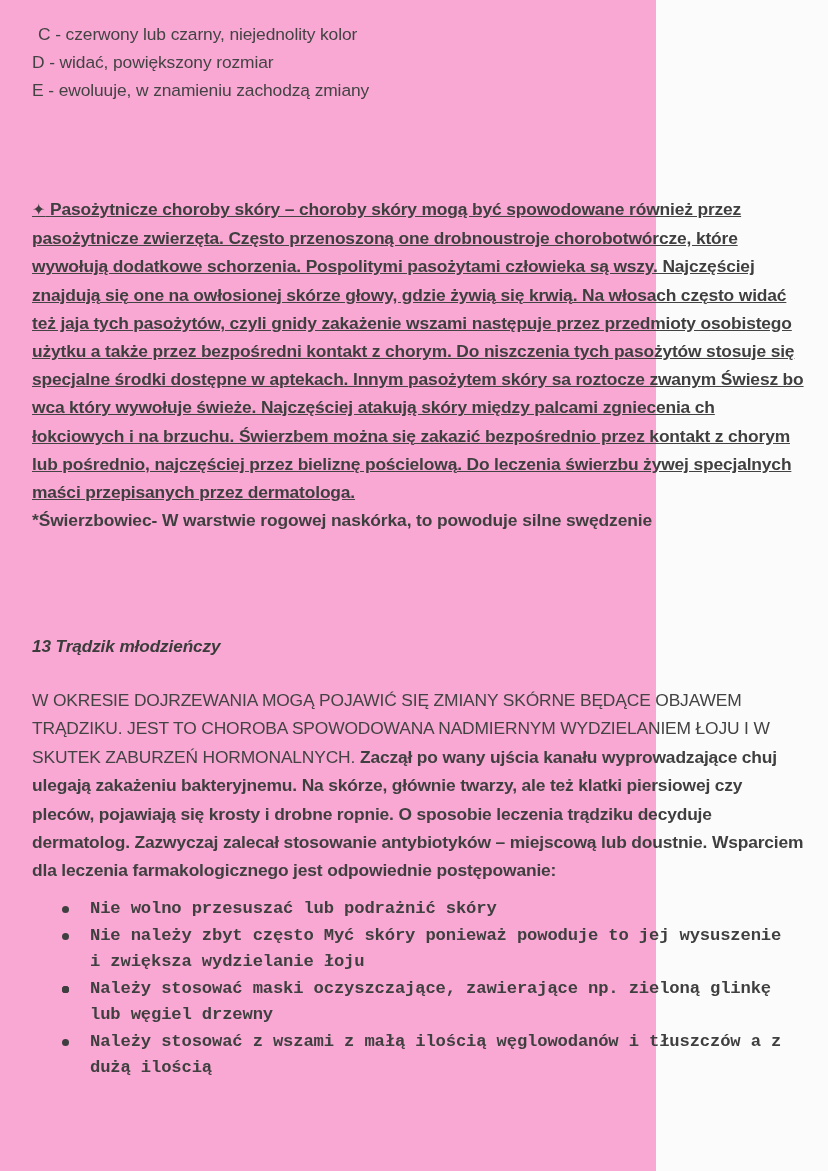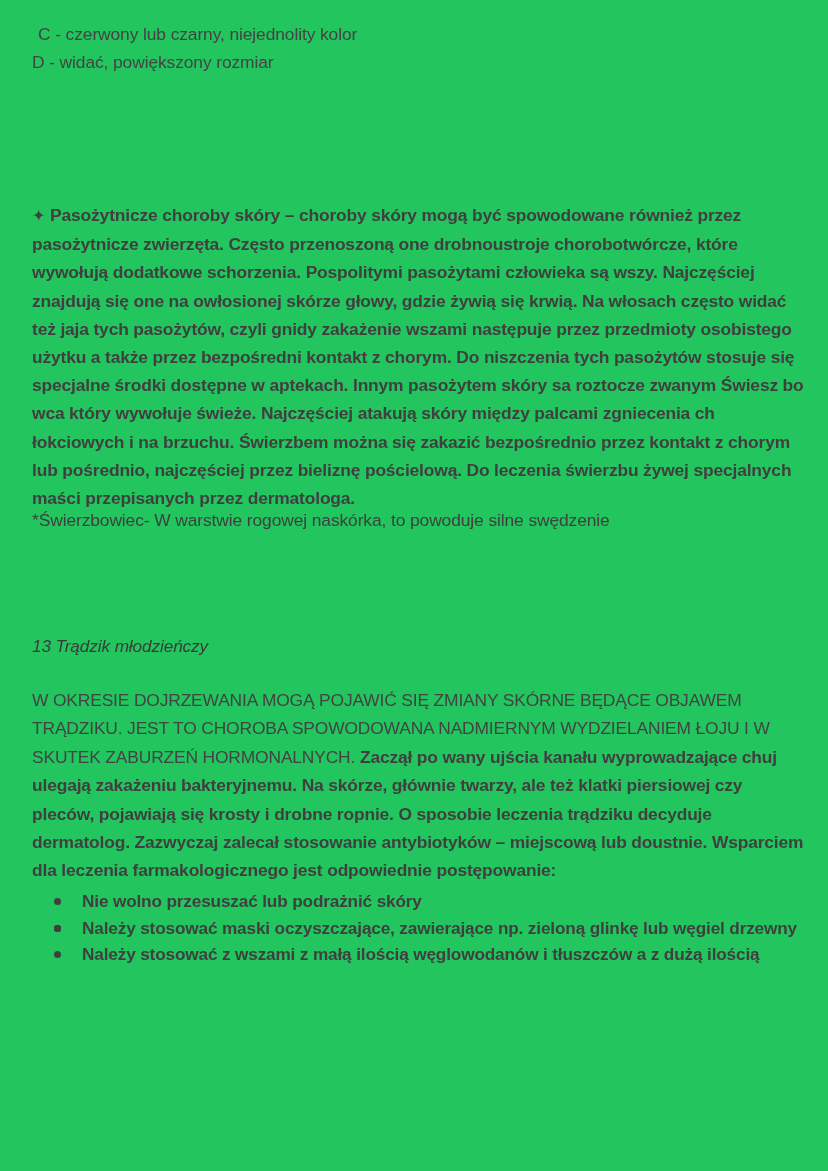--- a/index.html
+++ b/index.html
@@ -11,25 +11,25 @@
     width: 828px;
     height: 1171px;
     background: #fbfbfc;
     font-family: "Liberation Sans", "DejaVu Sans", sans-serif;
     color: #434343;
     overflow: hidden;
   }
 
   .page {
     position: relative;
-    width: 828px;
+    width: 656px;
     height: 1171px;
     box-sizing: border-box;
     padding: 7px;
-    background: #22c55e;
+    background: #f9a8d4;
   }
 
   
   .block {
     position: absolute;
     left: 32px;
     width: 772px;
     box-sizing: border-box;
   }
 
@@ -40,51 +40,52 @@
     color: #434343;
     white-space: pre-wrap;
   }
 
   
   #abcde-list { top: 20px; }
   #abcde-list .line.indented { padding-left: 6px; }
 
   
   #parasites-paragraph {
-    top: 201px;
+    top: 195px;
     font-weight: bold;
+    text-decoration: underline;
   }
   #parasites-paragraph .para {
     font-size: 17.4px;
     line-height: 28.2px;
     font-weight: bold;
     color: #3f3f3f;
     letter-spacing: -0.15px;
     text-align: left;
     margin: 0;
   }
   .star-glyph {
     font-weight: bold;
     font-size: 16px;
     letter-spacing: 0;
   }
 
   
   #definitions { top: 505px; }
   #definitions .line {
-    font-weight: normal;
+    font-weight: bold;
     font-size: 17.4px;
     line-height: 30px;
     color: #3f3f3f;
   }
 
   
   #section-heading {
     top: 634px;
-    font-weight: normal;
+    font-weight: bold;
     font-style: italic;
     font-size: 17.2px;
     line-height: 24px;
     color: #3b3b3b;
     letter-spacing: -0.1px;
   }
 
   
   #acne-paragraph { top: 686px; }
   #acne-paragraph .para {
@@ -98,22 +99,23 @@
   .run-bold  { font-weight: bold; color: #3f3f3f; text-align: center; }
 
   
   #recommendations {
     top: 888px;
     left: 32px;
     width: 772px;
   }
   #recommendations ul {
     list-style: none;
-    margin: 0;
+    margin: 8px;
     padding: 0;
+    font-family: Liberation Mono, monospace;
   }
   #recommendations li {
     position: relative;
     padding-left: 50px;
     font-size: 17.2px;
     line-height: 26.5px;
     font-weight: bold;
     color: #3f3f3f;
     letter-spacing: -0.15px;
     margin-bottom: 0;
@@ -131,39 +133,41 @@
   #recommendations li .li-text { display: inline; }
 </style>
 </head>
 <body>
 
 <div class="page">
 
   <div class="block" id="abcde-list">
     <div class="line indented">C - czerwony lub czarny, niejednolity kolor</div>
     <div class="line">D - widać, powiększony rozmiar</div>
+    <div class="line">E - ewoluuje, w znamieniu zachodzą zmiany</div>
   </div>
 
   <div class="block" id="parasites-paragraph">
     <p class="para"><span class="star-glyph">✦</span> <span>Pasożytnicze choroby skóry – choroby skóry mogą być spowodowane również przez pasożytnicze zwierzęta. Często przenoszoną one drobnoustroje chorobotwórcze, które wywołują dodatkowe schorzenia. Pospolitymi pasożytami człowieka są wszy. Najczęściej znajdują się one na owłosionej skórze głowy, gdzie żywią się krwią. Na włosach często widać też jaja tych pasożytów, czyli gnidy zakażenie wszami następuje przez przedmioty osobistego użytku a także przez bezpośredni kontakt z chorym. Do niszczenia tych pasożytów stosuje się specjalne środki dostępne w aptekach. Innym pasożytem skóry sa roztocze zwanym Świesz bo wca który wywołuje świeże. Najczęściej atakują skóry między palcami zgniecenia ch łokciowych i na brzuchu. Świerzbem można się zakazić bezpośrednio przez kontakt z chorym lub pośrednio, najczęściej przez bieliznę pościelową.  Do leczenia świerzbu żywej specjalnych maści przepisanych przez dermatologa.</span></p>
   </div>
 
   <div class="block" id="definitions">
     <div class="line">*Świerzbowiec- W warstwie rogowej naskórka, to powoduje silne swędzenie</div>
   </div>
 
   <div class="block" id="section-heading">13 Trądzik młodzieńczy</div>
 
   <div class="block" id="acne-paragraph">
     <p class="para"><span class="run-upper">W OKRESIE DOJRZEWANIA MOGĄ POJAWIĆ SIĘ ZMIANY SKÓRNE BĘDĄCE OBJAWEM TRĄDZIKU. JEST TO CHOROBA SPOWODOWANA NADMIERNYM WYDZIELANIEM ŁOJU I W SKUTEK ZABURZEŃ HORMONALNYCH. </span><span class="run-bold"> Zaczął po wany ujścia kanału wyprowadzające chuj ulegają zakażeniu bakteryjnemu. Na skórze, głównie twarzy, ale też klatki piersiowej czy pleców, pojawiają się krosty i drobne ropnie. O sposobie leczenia trądziku decyduje dermatolog. Zazwyczaj zalecał stosowanie antybiotyków – miejscową lub doustnie. Wsparciem dla leczenia farmakologicznego jest odpowiednie postępowanie:</span></p>
   </div>
 
   <div class="block" id="recommendations">
     <ul>
       <li><span class="bullet-dot"></span><span class="li-text">Nie wolno przesuszać lub podrażnić skóry</span></li>
+      <li><span class="bullet-dot"></span><span class="li-text">Nie należy zbyt często Myć skóry ponieważ powoduje to jej wysuszenie i zwiększa wydzielanie łoju</span></li>
       <li><span class="bullet-dot"></span></li>
       <li><span class="bullet-dot"></span></li>
       <li><span class="bullet-dot"></span><span class="li-text">Należy stosować maski oczyszczające, zawierające np. zieloną glinkę lub węgiel drzewny</span></li>
       <li><span class="bullet-dot"></span><span class="li-text">Należy stosować z wszami z małą ilością węglowodanów i tłuszczów a z dużą ilością</span></li>
     </ul>
   </div>
 
 </div>
 
 </body></html>

